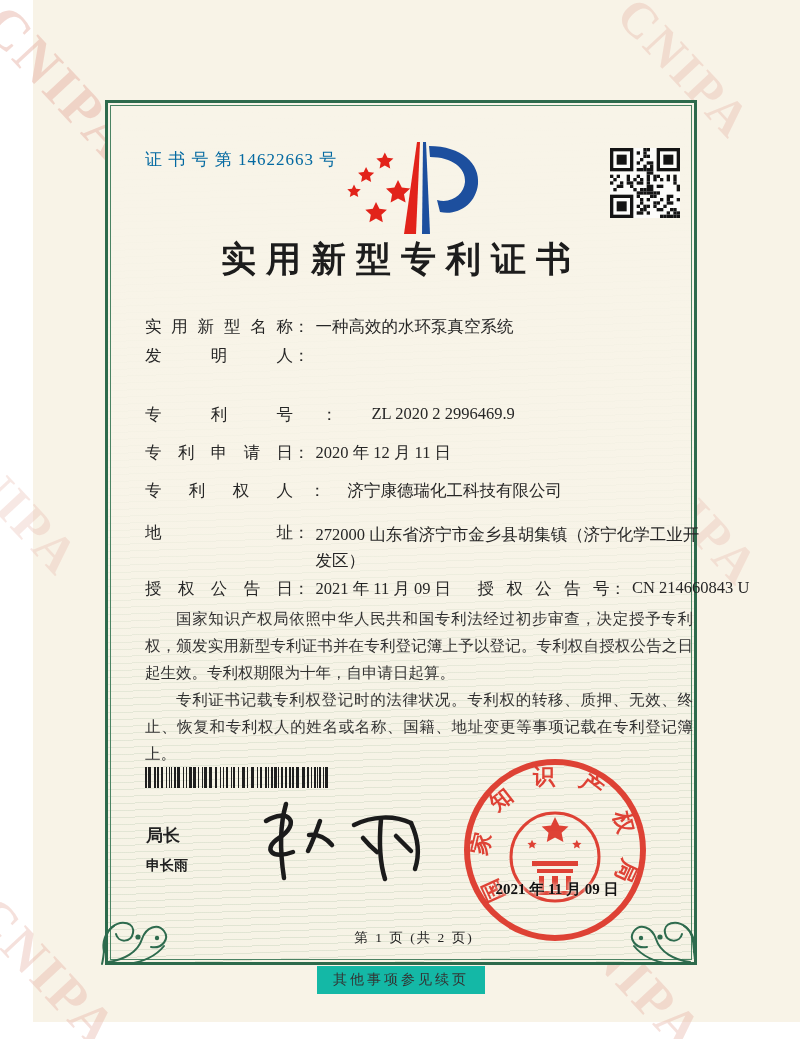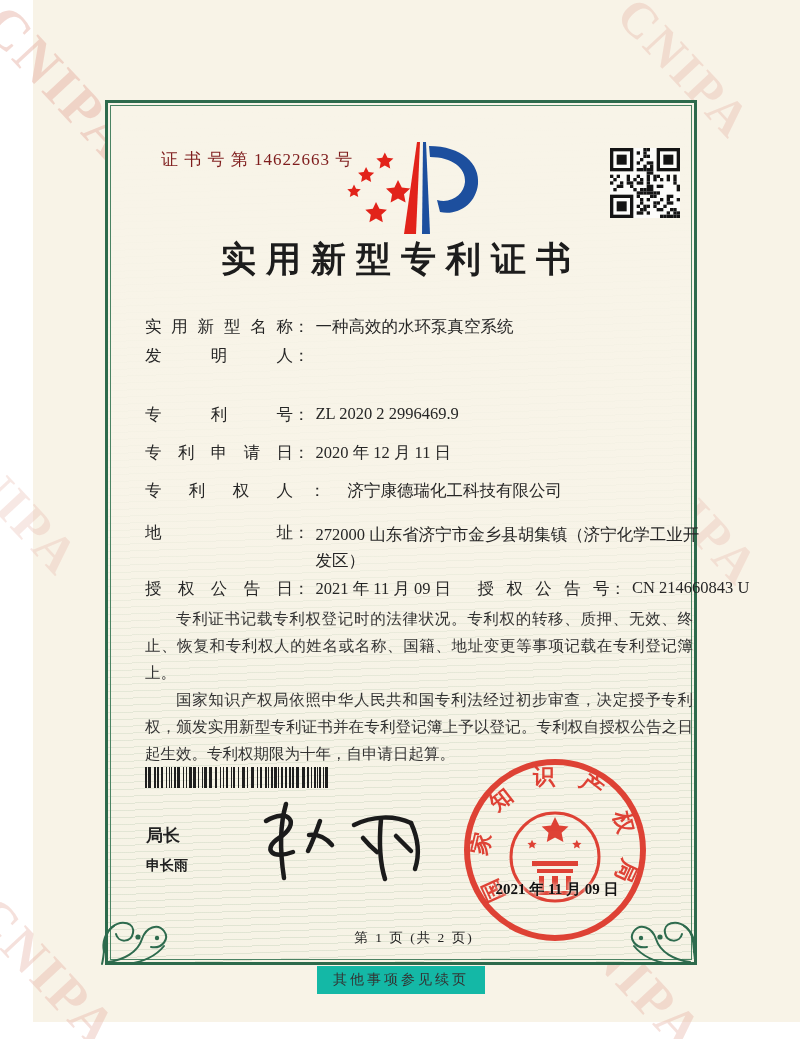--- a/index.html
+++ b/index.html
@@ -35,33 +35,33 @@
   }
   .wm1 { left:18px;  top:-8px;  font-size:56px; opacity:.42; }
   .wm2 { left:648px; top:-14px; font-size:50px; opacity:.30; }
   .wm3 { left:452px; top:272px; font-size:52px; opacity:.14; }
   .wm4 { left:-28px; top:418px; font-size:52px; opacity:.26; }
   .wm5 { left:652px; top:428px; font-size:52px; opacity:.26; }
   .wm6 { left:6px;   top:884px; font-size:54px; opacity:.34; }
   .wm7 { left:592px; top:888px; font-size:54px; opacity:.34; }
   .wm8 { left:268px; top:118px; font-size:48px; opacity:.10; }
   
-  .cert-no { position:absolute; left:161px; top:148px; font-size:17px; letter-spacing:1px; color:#7f1d1d; }
+  .cert-no { position:absolute; left:145px; top:148px; font-size:17px; letter-spacing:1px; color:#0369a1; }
   .logo { position:absolute; left:338px; top:138px; }
   .qr   { position:absolute; left:610px; top:148px; }
   .title {
     position:absolute; left:105px; top:236px; width:592px; text-align:center;
     font-size:35px; font-weight:bold; letter-spacing:10px; color:#1c1c1c;
   }
   
   .row { position:absolute; left:145px; font-size:16.5px; color:#262626; display:flex; align-items:flex-start; }
   .lbl { display:inline-block; width:148px; text-align:justify; text-align-last:justify; flex:none; }
   .colon { flex:none; }
   .val { padding-left:6px; }
-  .row.r1 { top:316px; } .row.r2 { top:345px; } .row.r3 { top:404px; }
+  .row.r1 { top:316px; } .row.r2 { top:345px; } .row.r3 { top:404px;gap:28px; }
   .row.r4 { top:442px; } .row.r5 { top:480px;gap:16px; } .row.r6 { top:522px; }
   .row.r6 .val { width:402px; line-height:1.55; }
   .row.r7 { top:578px; }
   .row.r7 .val-a { padding-left:6px; width:168px; flex:none; }
   .row.r7 .lbl-b { display:inline-block; width:132px; text-align:justify; text-align-last:justify; flex:none; }
   
   .body-text { position:absolute; left:145px; top:606px; width:548px; }
   .body-text p {
     font-size:15.5px; line-height:1.74; text-align:justify; text-indent:2em;
     color:#333; font-style:normal;
@@ -288,22 +288,22 @@
 <div class="row r7">
   <span class="lbl">授权公告日</span>
     <span class="colon">：</span>
     <span class="val val-a">2021 年 11 月 09 日</span>
   <span class="lbl-b">授权公告号</span>
     <span class="colon">：</span>
     <span class="val">CN 214660843 U</span>
 </div>
 
 <div class="body-text">
+  <p>国家知识产权局依照中华人民共和国专利法经过初步审查，决定授予专利权，颁发实用新型专利证书并在专利登记簿上予以登记。专利权自授权公告之日起生效。专利权期限为十年，自申请日起算。</p>
   <p>专利证书记载专利权登记时的法律状况。专利权的转移、质押、无效、终止、恢复和专利权人的姓名或名称、国籍、地址变更等事项记载在专利登记簿上。</p>
-  <p>国家知识产权局依照中华人民共和国专利法经过初步审查，决定授予专利权，颁发实用新型专利证书并在专利登记簿上予以登记。专利权自授权公告之日起生效。专利权期限为十年，自申请日起算。</p>
 </div>
 
 <svg class="barcode" id="barcode" width="186" height="21" viewBox="0 0 186 21">
     <rect x="0" y="0" width="2" height="21" fill="#1f1f1f"></rect>
     <rect x="3" y="0" width="3" height="21" fill="#1f1f1f"></rect>
     <rect x="9" y="0" width="2" height="21" fill="#1f1f1f"></rect>
     <rect x="12" y="0" width="2" height="21" fill="#1f1f1f"></rect>
     <rect x="16" y="0" width="2" height="21" fill="#1f1f1f"></rect>
     <rect x="21" y="0" width="1" height="21" fill="#1f1f1f"></rect>
     <rect x="24" y="0" width="1" height="21" fill="#1f1f1f"></rect>

